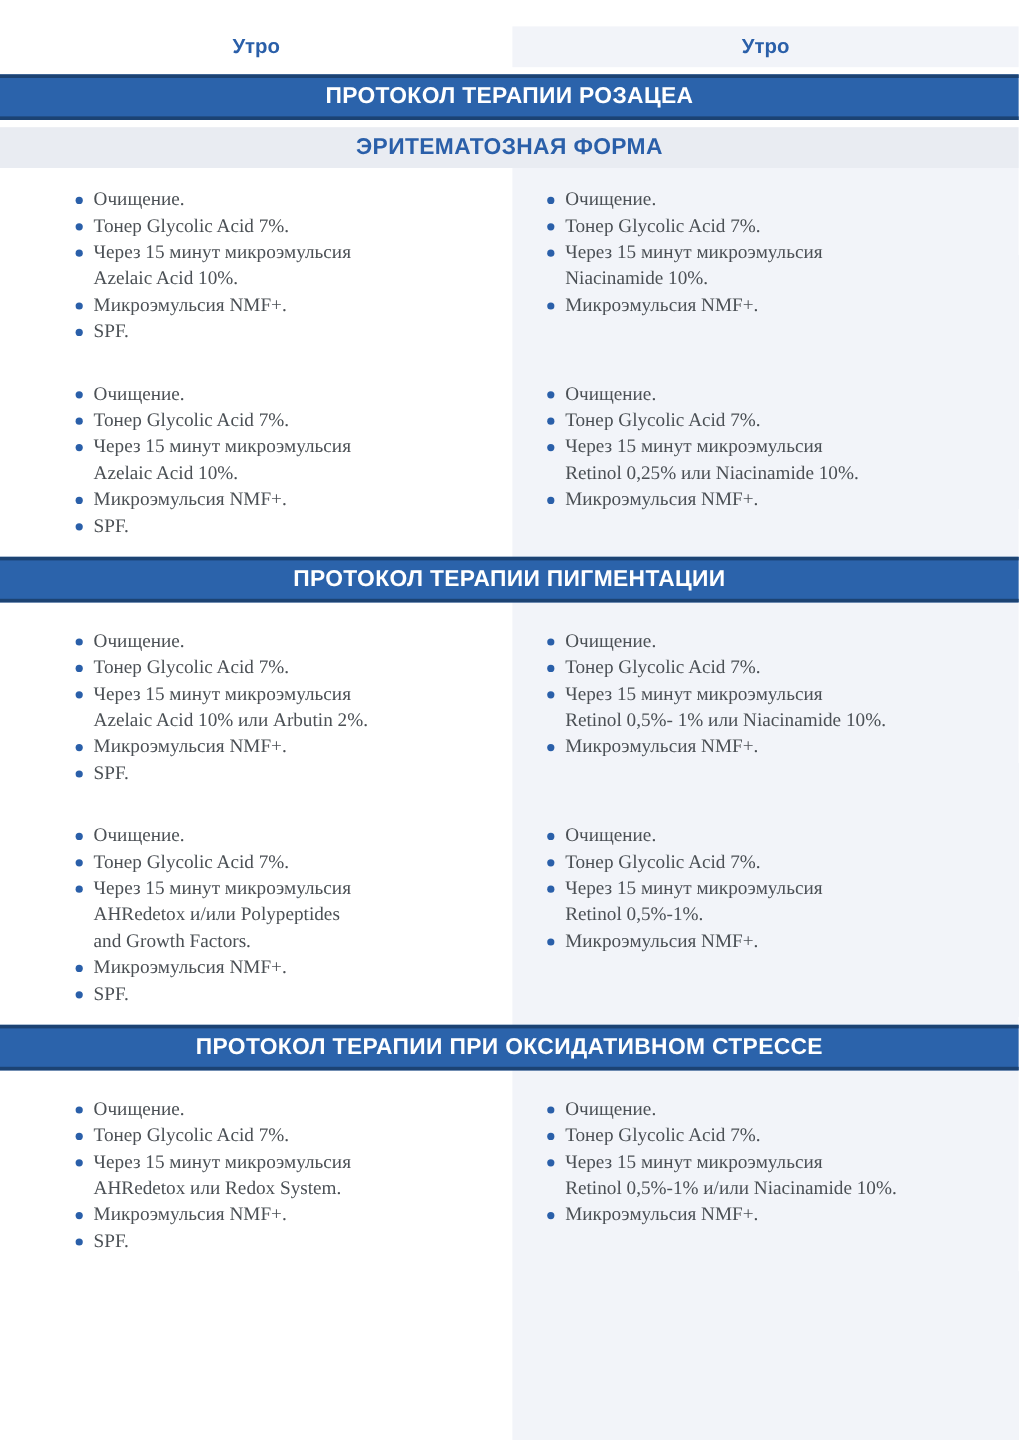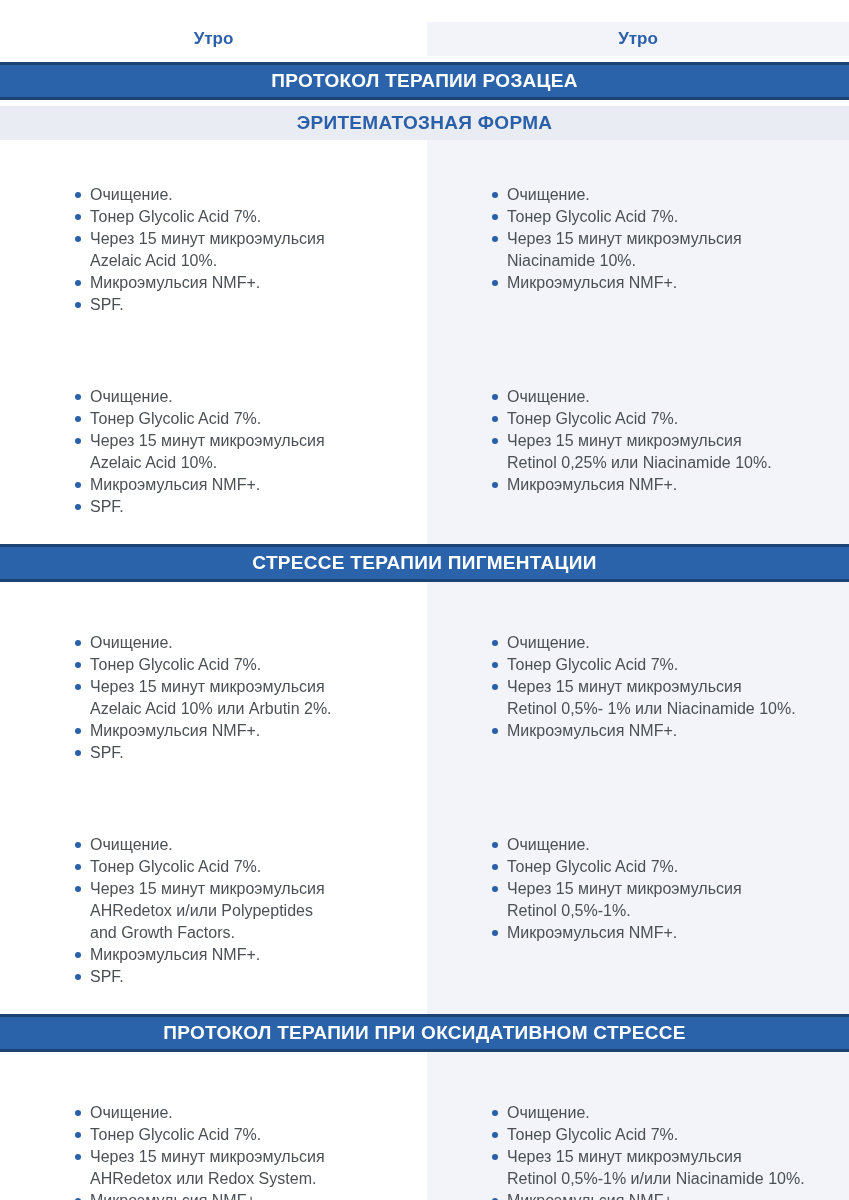--- a/index.html
+++ b/index.html
@@ -67,22 +67,23 @@
     font-weight: bold;
     letter-spacing: 0.3px;
     display: flex; align-items: center; justify-content: center;
     text-align: center;
   }
 
   
   .row { display: flex; }
   .steps {
     list-style: none;
-    margin: 12px;
-    padding: 32px 18px 14px 62px;
+    margin: 0;
+    padding: 16px 18px 14px 62px;
+    font-family: Liberation Serif, serif;
   }
   .steps.morning { width: 427px; }
   .steps.evening { flex: 1; padding-left: 28px; }
   .step {
     position: relative;
     padding-left: 16px;
     font-size: 16px;
     line-height: 22px;
     color: var(--text);
     white-space: pre-line;
@@ -138,21 +139,21 @@
             <li class="step">SPF.</li>
           </ul>
           <ul class="steps evening">
             <li class="step">Очищение.</li>
             <li class="step">Тонер Glycolic Acid 7%.</li>
             <li class="step">Через 15 минут микроэмульсия
 Retinol 0,25% или Niacinamide 10%.</li>
             <li class="step">Микроэмульсия NMF+.</li>
           </ul>
         </div>
-        <div class="banner">СТРЕССЕ ТЕРАПИИ ПИГМЕНТАЦИИ</div>
+        <div class="banner">ПРОТОКОЛ ТЕРАПИИ ПИГМЕНТАЦИИ</div>
         <div class="row">
           <ul class="steps morning">
             <li class="step">Очищение.</li>
             <li class="step">Тонер Glycolic Acid 7%.</li>
             <li class="step">Через 15 минут микроэмульсия
 Azelaic Acid 10% или Arbutin 2%.</li>
             <li class="step">Микроэмульсия NMF+.</li>
             <li class="step">SPF.</li>
           </ul>
           <ul class="steps evening">

